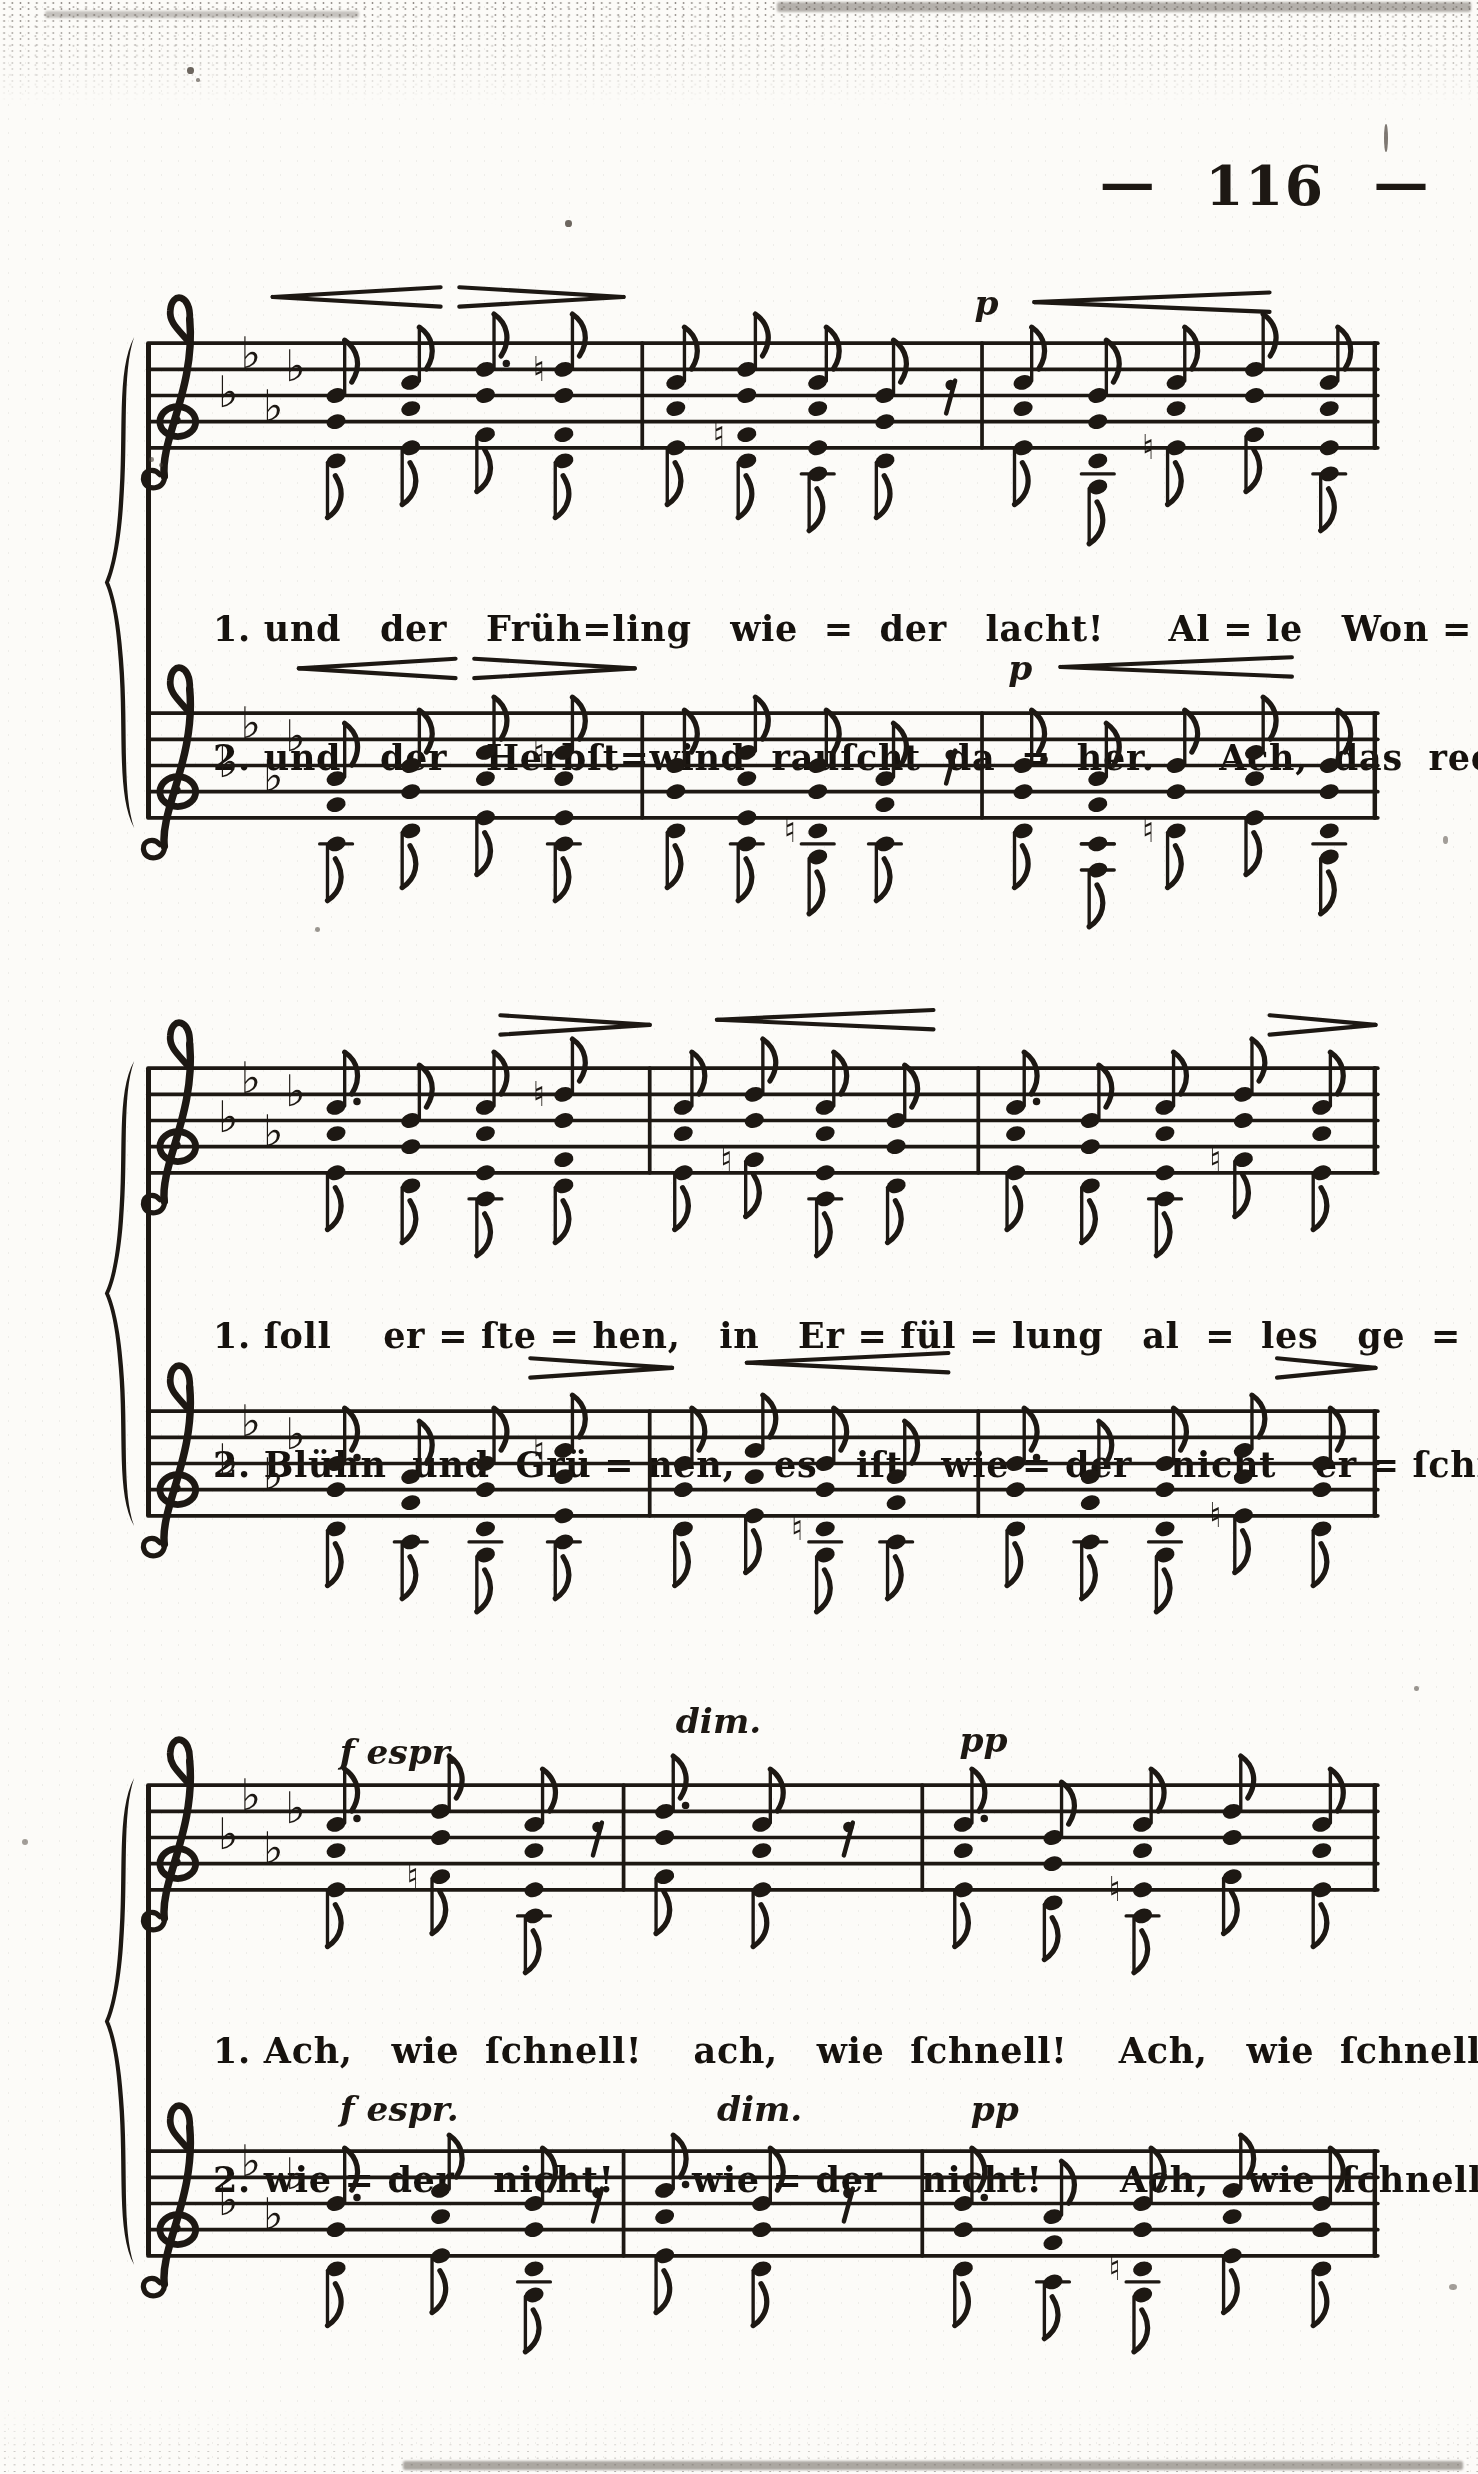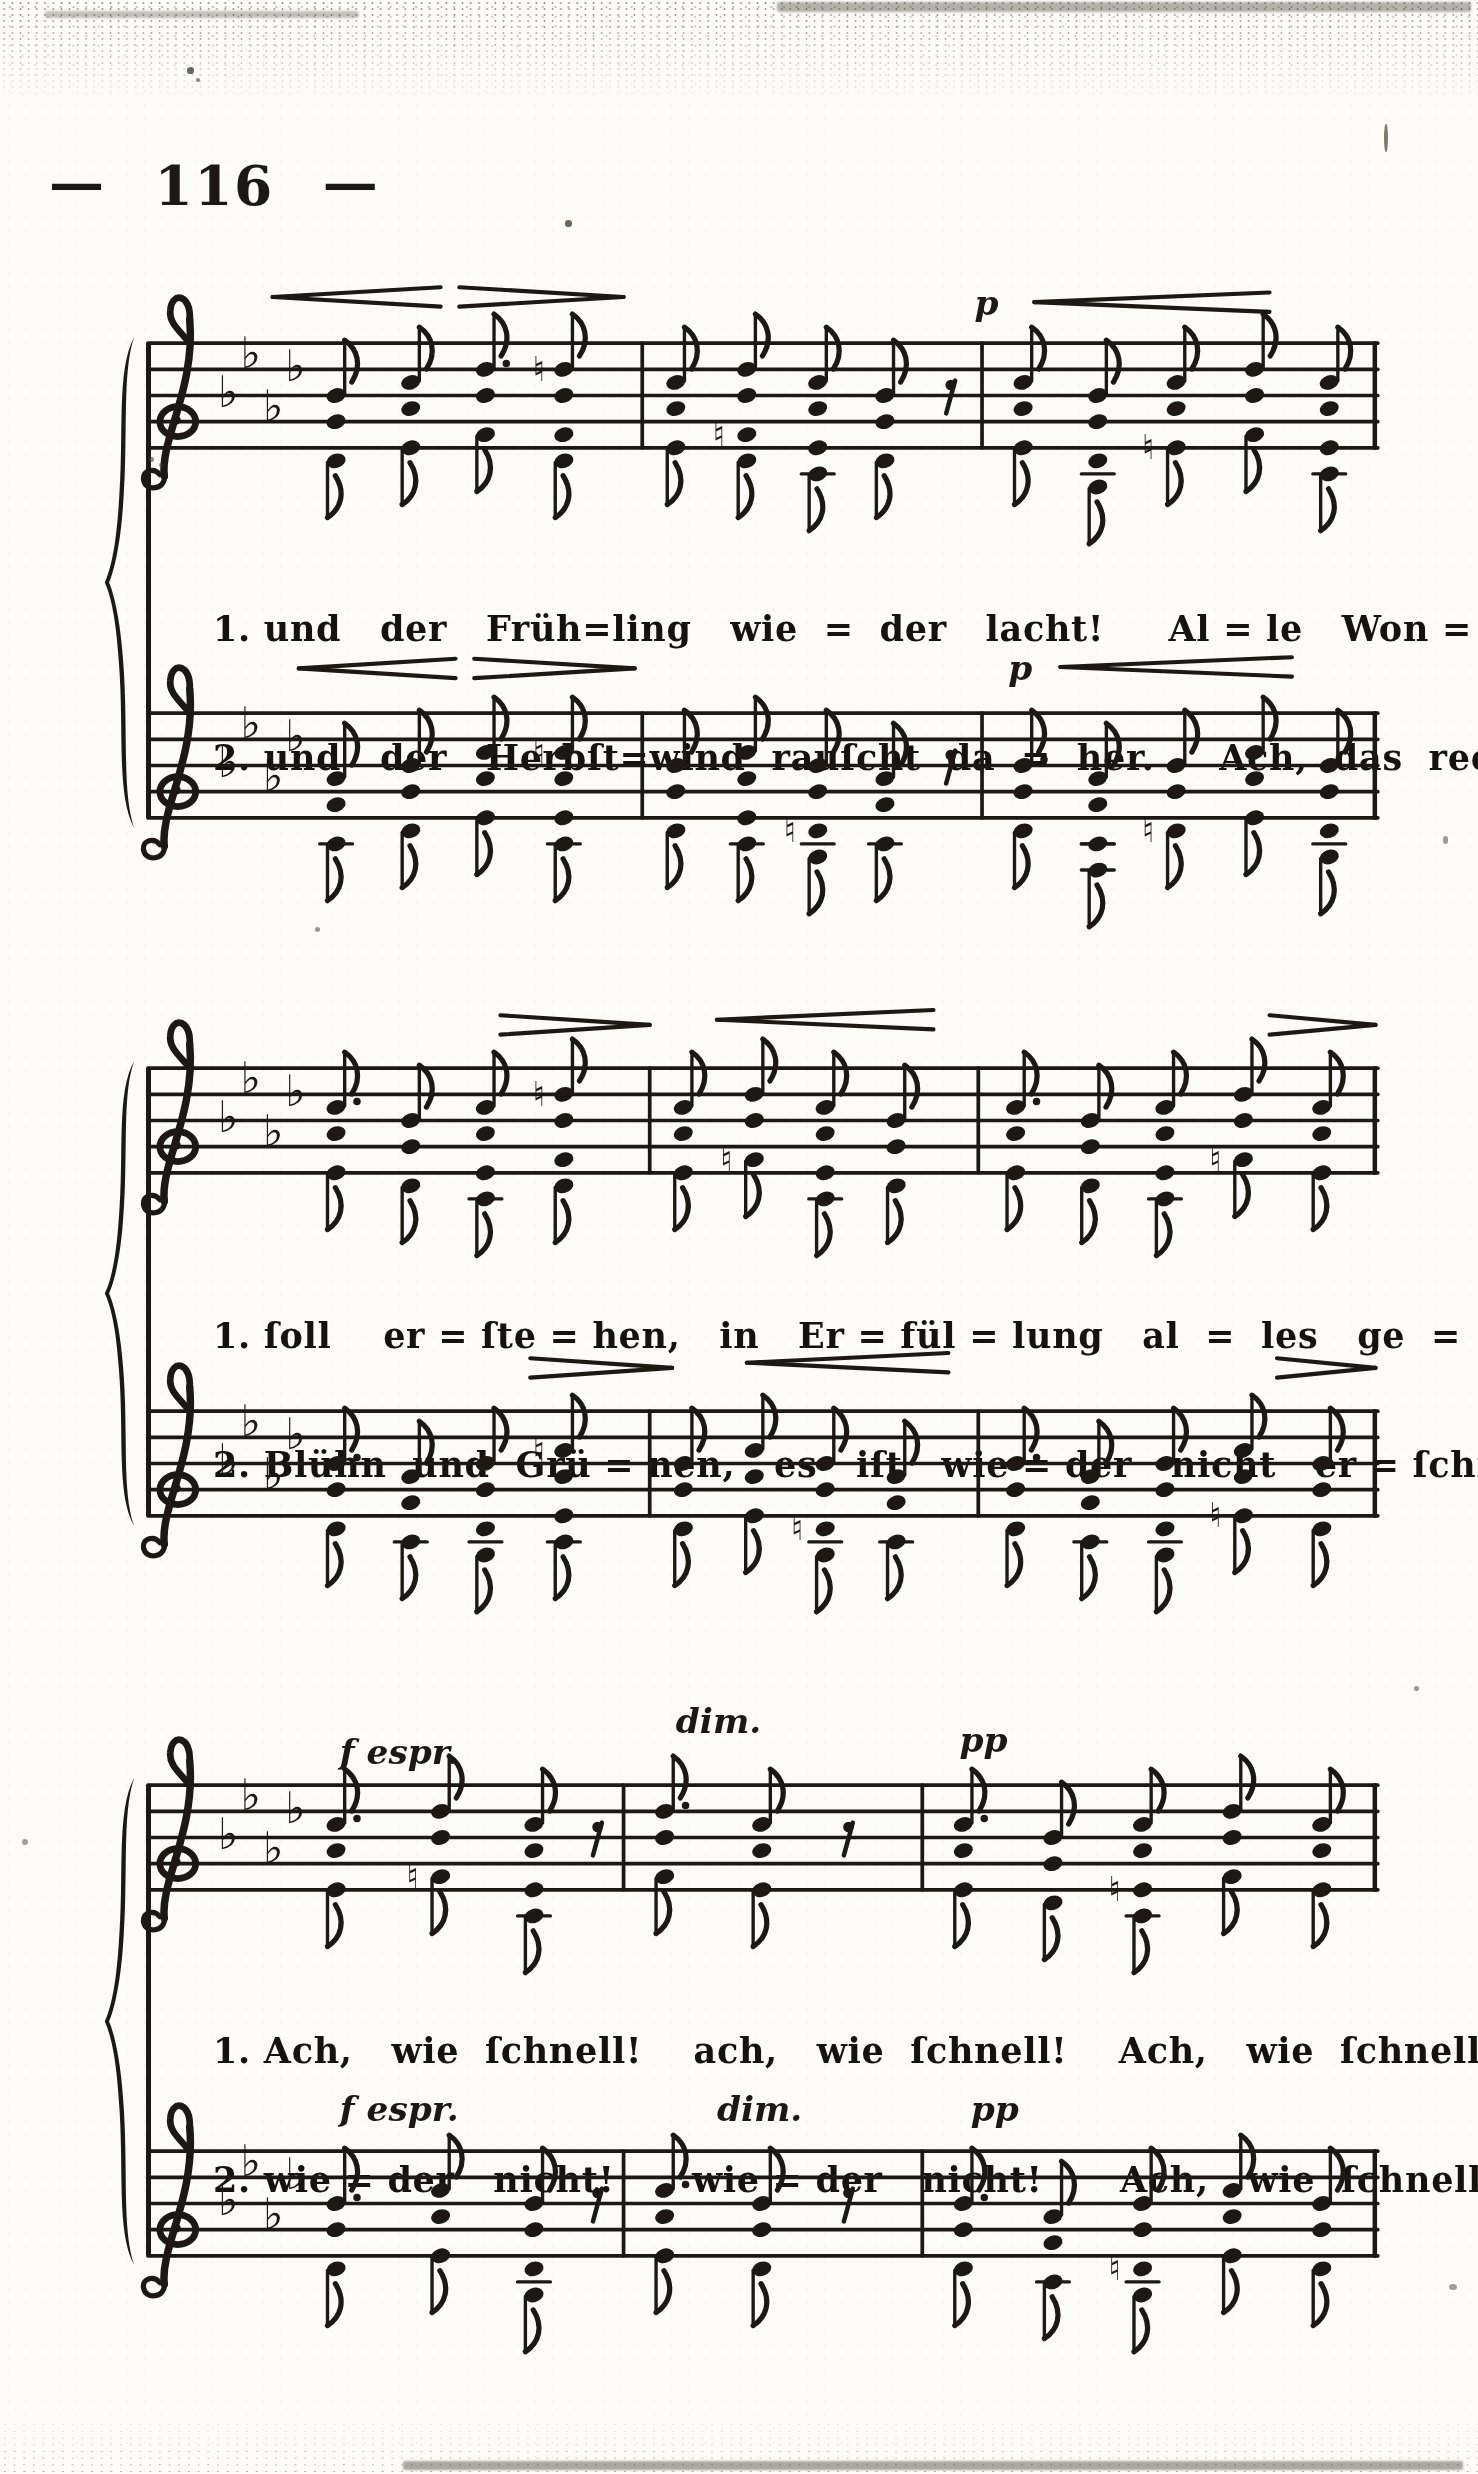--- a/index.html
+++ b/index.html
@@ -24,21 +24,21 @@
             mask-image:linear-gradient(#000 0%,rgba(0,0,0,.7) 35%,transparent 100%);
   }
   .noise.bottom{
     bottom:0;height:67px;
     background-image:radial-gradient(rgba(70,62,55,.5) 0.7px,transparent 1.3px);
     background-size:9.7px 6.7px;
     -webkit-mask-image:linear-gradient(transparent 0%,rgba(0,0,0,.8) 100%);
             mask-image:linear-gradient(transparent 0%,rgba(0,0,0,.8) 100%);
   }
   .page-number{
-    position:absolute;top:153px;left:0;width:100%;text-align:left;
+    position:absolute;top:153px;left:0;width:100%;text-align:right;
     font-size:55px;font-weight:bold;letter-spacing:1.5px;
   }
   .page-number span{display:inline-block;}
   .page-number .dash{margin:0 49px;transform:translateY(-4.5px);}
   svg.brace{position:absolute;width:42px;}
   svg.staff{position:absolute;overflow:visible;}
   .connline{position:absolute;width:5.2px;background:#1d1813;}
   .lyrics{
     position:absolute;left:213px;white-space:pre;
     font-size:35px;font-weight:700;line-height:43px;

